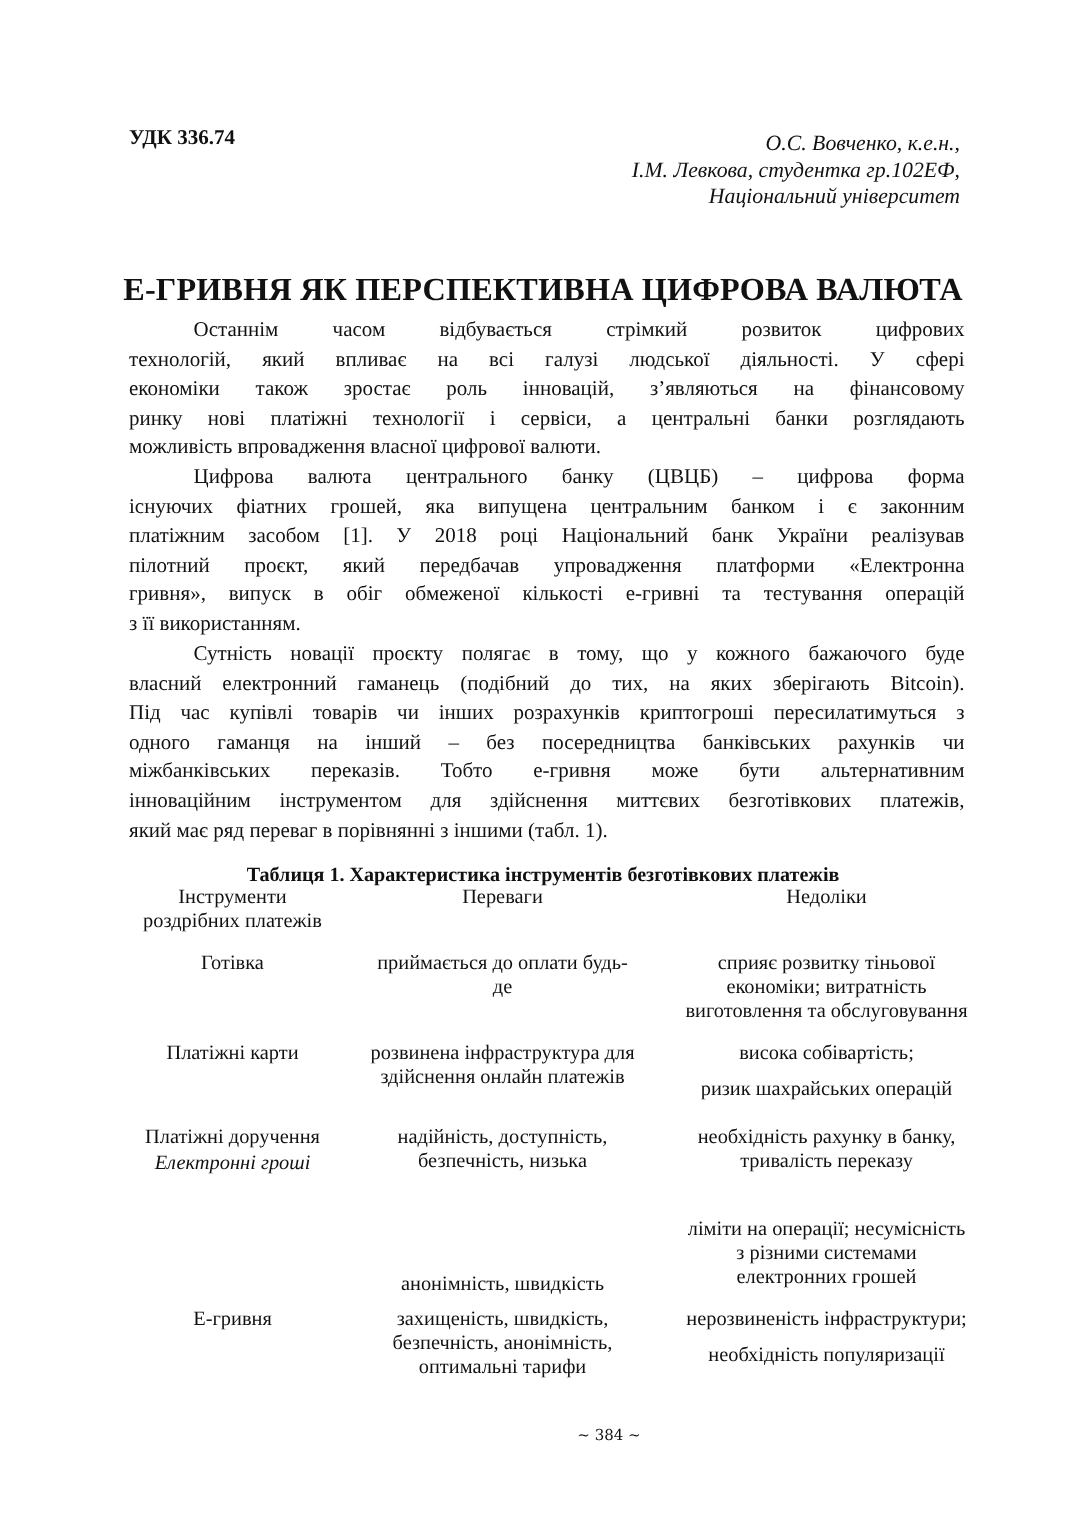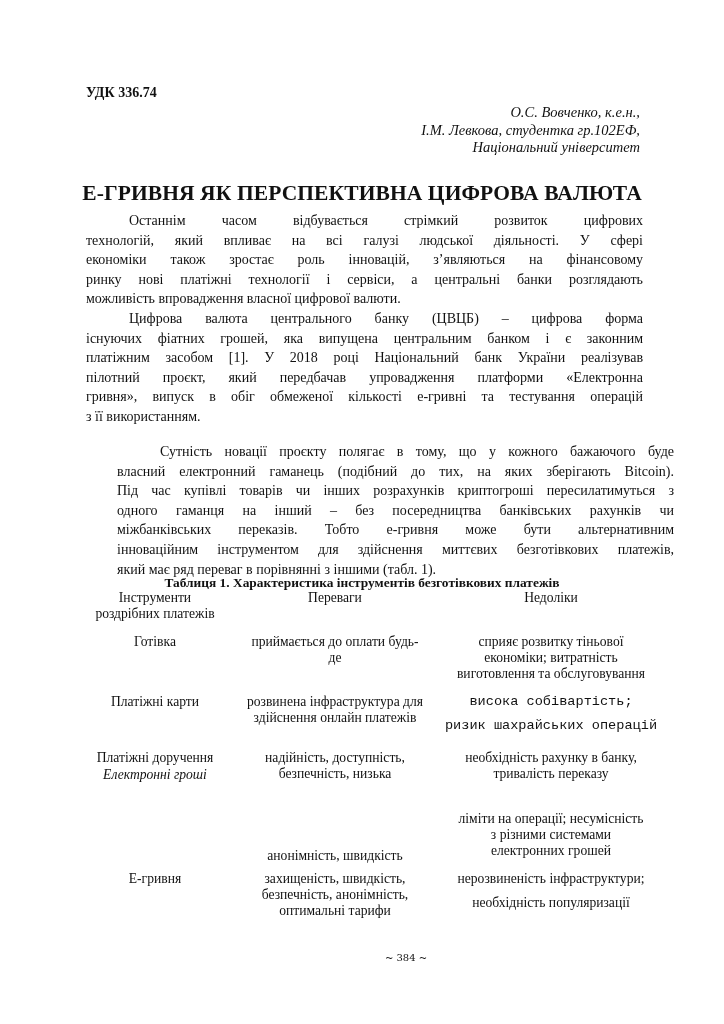--- a/index.html
+++ b/index.html
@@ -4,37 +4,37 @@
   <style>
     html, body { margin: 0; padding: 0; background: #ffffff; }
     body {
       width: 724px; height: 1024px; position: relative; overflow: hidden;
       font-family: "Liberation Serif", "DejaVu Serif", serif;
       color: #111111;
     }
     .abs { position: absolute; }
     #udk { left: 86px; top: 85px; font-size: 14px; font-weight: bold; }
     #authors {
-      right: 84px; top: 104px; text-align: right; font-style: italic;
+      right: 84px; top: 88px; text-align: right; font-style: italic;
       font-size: 14.5px; line-height: 17.5px;
     }
     #title {
       left: 0; width: 724px; top: 181px; text-align: center;
       font-size: 21.5px; font-weight: bold; letter-spacing: 0.1px;
     }
     .para {
       position: absolute; left: 86px; width: 557px;
       font-size: 14px; line-height: 19.6px; text-align: justify;
     }
     .para .ln { display: block; text-align: justify; text-align-last: justify; white-space: nowrap; }
     .para .ln.last { text-align-last: left; }
     .para .ln.first { text-indent: 43px; }
     #p1 { top: 211px; }
     #p2 { top: 309px; }
-    #p3 { top: 442px; margin-left: 31px; }
+    #p3 { top: 427px; }
 
     #table-caption {
       left: 0; width: 724px; text-align: center; top: 575px;
       font-size: 13.4px; font-weight: bold; box-sizing: border-box;
     }
     .cell {
       position: absolute; text-align: center; font-size: 13.6px; line-height: 16px;
     }
     .c1 { left: 70px; width: 170px; }
     .c2 { left: 237px; width: 196px; }
@@ -115,21 +115,21 @@
   </div>
 
   <div>
     <div class="cell c1" style="top:694px;">
       <div>Платіжні карти</div>
     </div>
     <div class="cell c2" style="top:694px;">
       <div>розвинена інфраструктура для</div>
       <div>здійснення онлайн платежів</div>
     </div>
-    <div class="cell c3" style="top:694px;font-family:Liberation Mono, monospace;">
+    <div class="cell c3" style="top:694px;">
       <div>висока собівартість;</div>
       <div style="height:8px;"></div>
       <div>ризик шахрайських операцій</div>
     </div>
   </div>
 
   <div>
     <div class="cell c1" style="top:750px;">
       <div>Платіжні доручення</div>
     </div>

